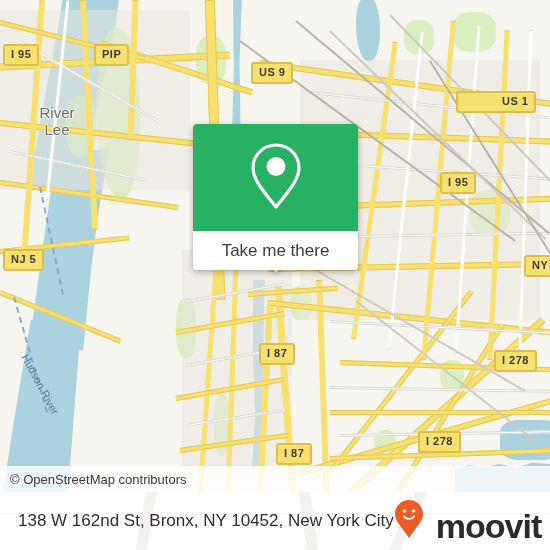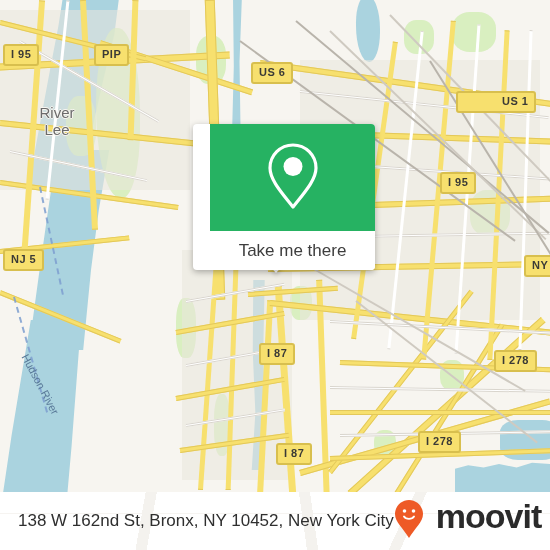--- a/index.html
+++ b/index.html
@@ -111,21 +111,20 @@
   
   #marker-card {
     position: absolute;
     left: 193px;
     top: 124px;
     width: 165px;
     border-radius: 4px;
     box-shadow: 0 2px 6px rgba(0,0,0,.30);
     overflow: hidden;
     background: #ffffff;
-    padding-left: 17px;
   }
   #card-head {
     height: 107px;
     background: #26b262;
     display: flex;
     align-items: center;
     justify-content: center;
   }
   #card-body {
     height: 39px;
@@ -197,21 +196,21 @@
   #footer-address {
     position: relative;
     color: #2f2f2f;
     font-size: 17px;
     white-space: nowrap;
     font-family: "Liberation Sans", sans-serif;
   }
   #footer-logo {
     position: relative;
     display: flex;
-    align-items: flex-start;
+    align-items: flex-end;
     gap: 12px;
   }
   #moovit-wordmark {
     color: #2b2b2b;
     font-size: 34px;
     font-weight: bold;
     letter-spacing: -1px;
     line-height: 34px;
     font-family: "Liberation Sans", sans-serif;
   }
@@ -318,21 +317,21 @@
     <div class="road path" style="left:390px; top:14px; width:300px; height:2px; transform: rotate(46deg);"></div>
     <div class="road rail" style="left:430px; top:60px; width:260px; height:2px; transform: rotate(58deg);"></div>
     <div class="road path" style="left:300px; top:260px; width:260px; height:2px; transform: rotate(30deg);"></div>
     <div class="road path" style="left:356px; top:300px; width:230px; height:2px; transform: rotate(38deg);"></div>
 
     <div class="boundary" style="left:14px; top:296px; width:120px; transform: rotate(74deg);"></div>
     <div class="boundary" style="left:40px; top:186px; width:110px; transform: rotate(78deg);"></div>
 
     <div class="shield" style="left:3px;   top:44px;">I 95</div>
     <div class="shield" style="left:94px;  top:44px;">PIP</div>
-    <div class="shield" style="left:251px; top:62px;">US 6</div>
+    <div class="shield" style="left:251px; top:62px;">US 9</div>
     <div class="shield" style="left:456px; top:91px;padding-left:44px;">US 1</div>
     <div class="shield" style="left:440px; top:172px;">I 95</div>
     <div class="shield" style="left:3px;   top:249px;">NJ 5</div>
     <div class="shield" style="left:524px; top:255px;">NY</div>
     <div class="shield" style="left:259px; top:343px;">I 87</div>
     <div class="shield" style="left:494px; top:350px;">I 278</div>
     <div class="shield" style="left:418px; top:431px;">I 278</div>
     <div class="shield" style="left:276px; top:443px;">I 87</div>
 
     <div class="place-label" style="left:28px; top:104px; width:58px;">River
@@ -349,20 +348,23 @@
             <path d="M28 5 C15.3 5 5 15.3 5 28 C5 40 17 53 28 67 C39 53 51 40 51 28 C51 15.3 40.7 5 28 5 Z" fill="none" stroke="#ffffff" stroke-width="3.2" stroke-linejoin="round"></path>
             <circle cx="28" cy="26.5" r="9.5" fill="#ffffff"></circle>
           </svg>
         </span>
       </div>
       <div id="card-body">
         <span id="card-label">Take me there</span>
       </div>
     </div>
 
+    <div id="attribution">
+      <span id="attribution-text">© OpenStreetMap contributors</span>
+    </div>
   </div>
 
   <div id="footer">
     <div id="footer-watermark"></div>
 
     <div id="footer-address">138 W 162nd St, Bronx, NY 10452, New York City</div>
 
     <div id="footer-logo">
       <span>
         <svg width="30" height="40" viewBox="0 0 30 40" aria-hidden="true">

